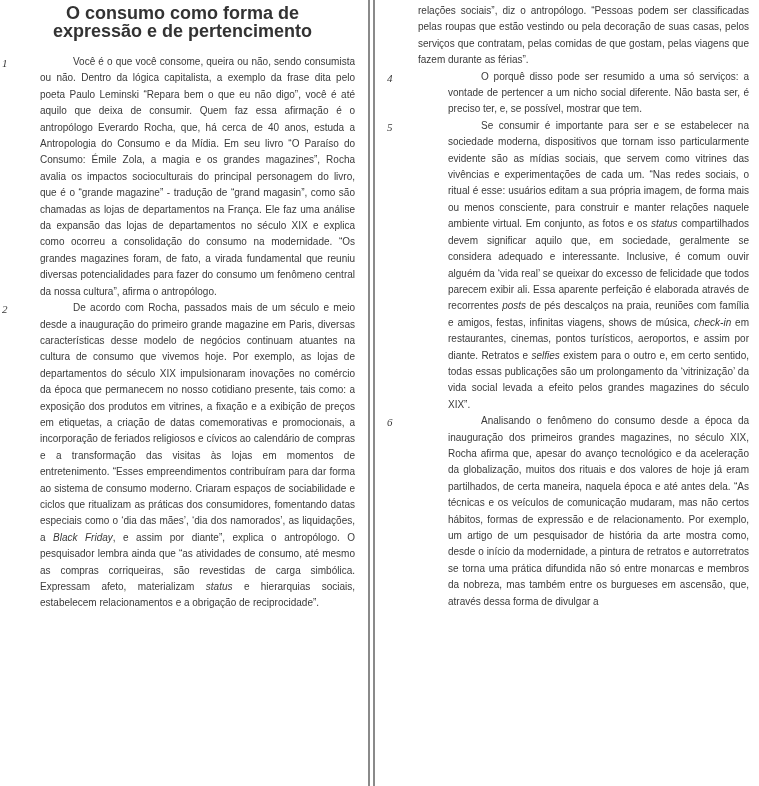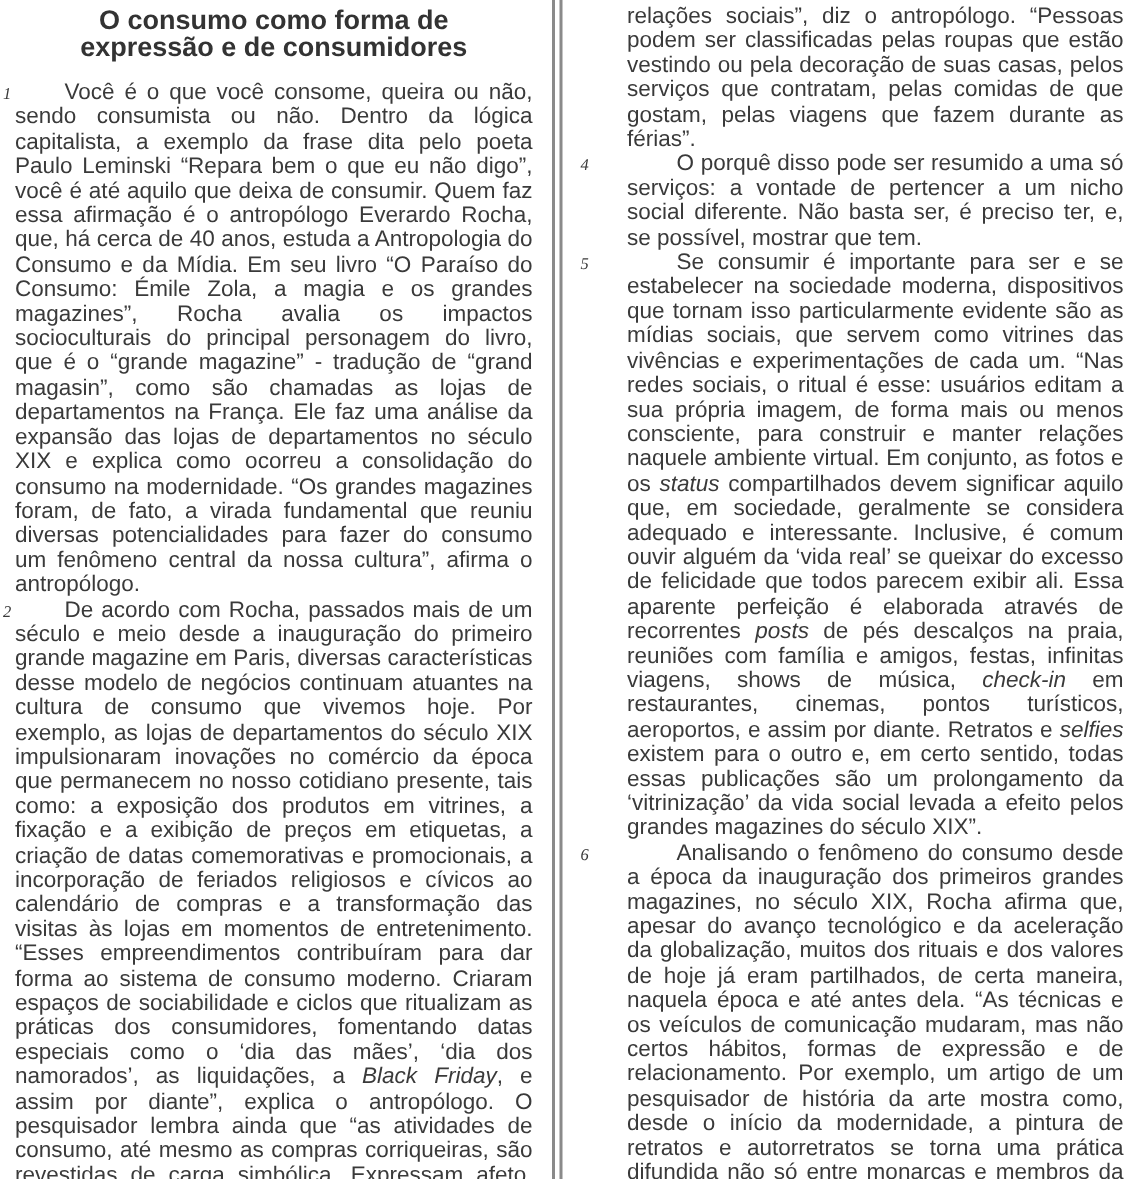--- a/index.html
+++ b/index.html
@@ -46,47 +46,48 @@
     position: absolute;
     left: 0;
     top: 3px;
     font-family: "Liberation Serif", serif;
     font-style: italic;
     font-size: 11px;
     color: #3a3a3a;
   }
   .body-text {
     margin: 0;
-    font-size: 15px;
+    font-size: 10px;
     line-height: 16.4px;
     text-align: justify;
     color: #3a3a3a;
   }
   .body-text.indent {
     text-indent: 33px;
+    margin-left: 30px;
   }
   .separator {
     position: absolute;
     left: 368px;
     top: 0;
     height: 786px;
     width: 3px;
     border-left: 2px solid #8a8a8a;
     border-right: 2px solid #8a8a8a;
   }
 </style>
 </head>
 <body>
 
 <div class="page">
 
   <div class="col col-left">
     <div class="title">
       <div>O consumo como forma de</div>
-      <div>expressão e de consumidores</div>
+      <div>expressão e de pertencimento</div>
     </div>
 
     <div class="para">
       <span class="pnum">1</span>
       <p class="body-text indent"><span>Você é o que você consome, queira ou não, sendo consumista ou não. Dentro da lógica capitalista, a exemplo da frase dita pelo poeta Paulo Leminski “Repara bem o que eu não digo”, você é até aquilo que deixa de consumir. Quem faz essa afirmação é o antropólogo Everardo Rocha, que, há cerca de 40 anos, estuda a Antropologia do Consumo e da Mídia. Em seu livro “O Paraíso do Consumo: Émile Zola, a magia e os grandes magazines”, Rocha avalia os impactos socioculturais do principal personagem do livro, que é o “grande magazine” - tradução de “grand magasin”, como são chamadas as lojas de departamentos na França. Ele faz uma análise da expansão das lojas de departamentos no século XIX e explica como ocorreu a consolidação do consumo na modernidade. “Os grandes magazines foram, de fato, a virada fundamental que reuniu diversas potencialidades para fazer do consumo um fenômeno central da nossa cultura”, afirma o antropólogo.</span></p>
     </div>
 
     <div class="para">
       <span class="pnum">2</span>
       <p class="body-text indent"><span>De acordo com Rocha, passados mais de um século e meio desde a inauguração do primeiro grande magazine em Paris, diversas características desse modelo de negócios continuam atuantes na cultura de consumo que vivemos hoje. Por exemplo, as lojas de departamentos do século XIX impulsionaram inovações no comércio da época que permanecem no nosso cotidiano presente, tais como: a exposição dos produtos em vitrines, a fixação e a exibição de preços em etiquetas, a criação de datas comemorativas e promocionais, a incorporação de feriados religiosos e cívicos ao calendário de compras e a transformação das visitas às lojas em momentos de entretenimento. “Esses empreendimentos contribuíram para dar forma ao sistema de consumo moderno. Criaram espaços de sociabilidade e ciclos que ritualizam as práticas dos consumidores, fomentando datas especiais como o ‘dia das mães’, ‘dia dos namorados’, as liquidações, a </span><span style="font-style: italic;">Black Friday</span><span>, e assim por diante”, explica o antropólogo. O pesquisador lembra ainda que “as atividades de consumo, até mesmo as compras corriqueiras, são revestidas de carga simbólica. Expressam afeto, materializam </span><span style="font-style: italic;">status</span><span> e hierarquias sociais, estabelecem relacionamentos e a obrigação de reciprocidade”.</span></p>

